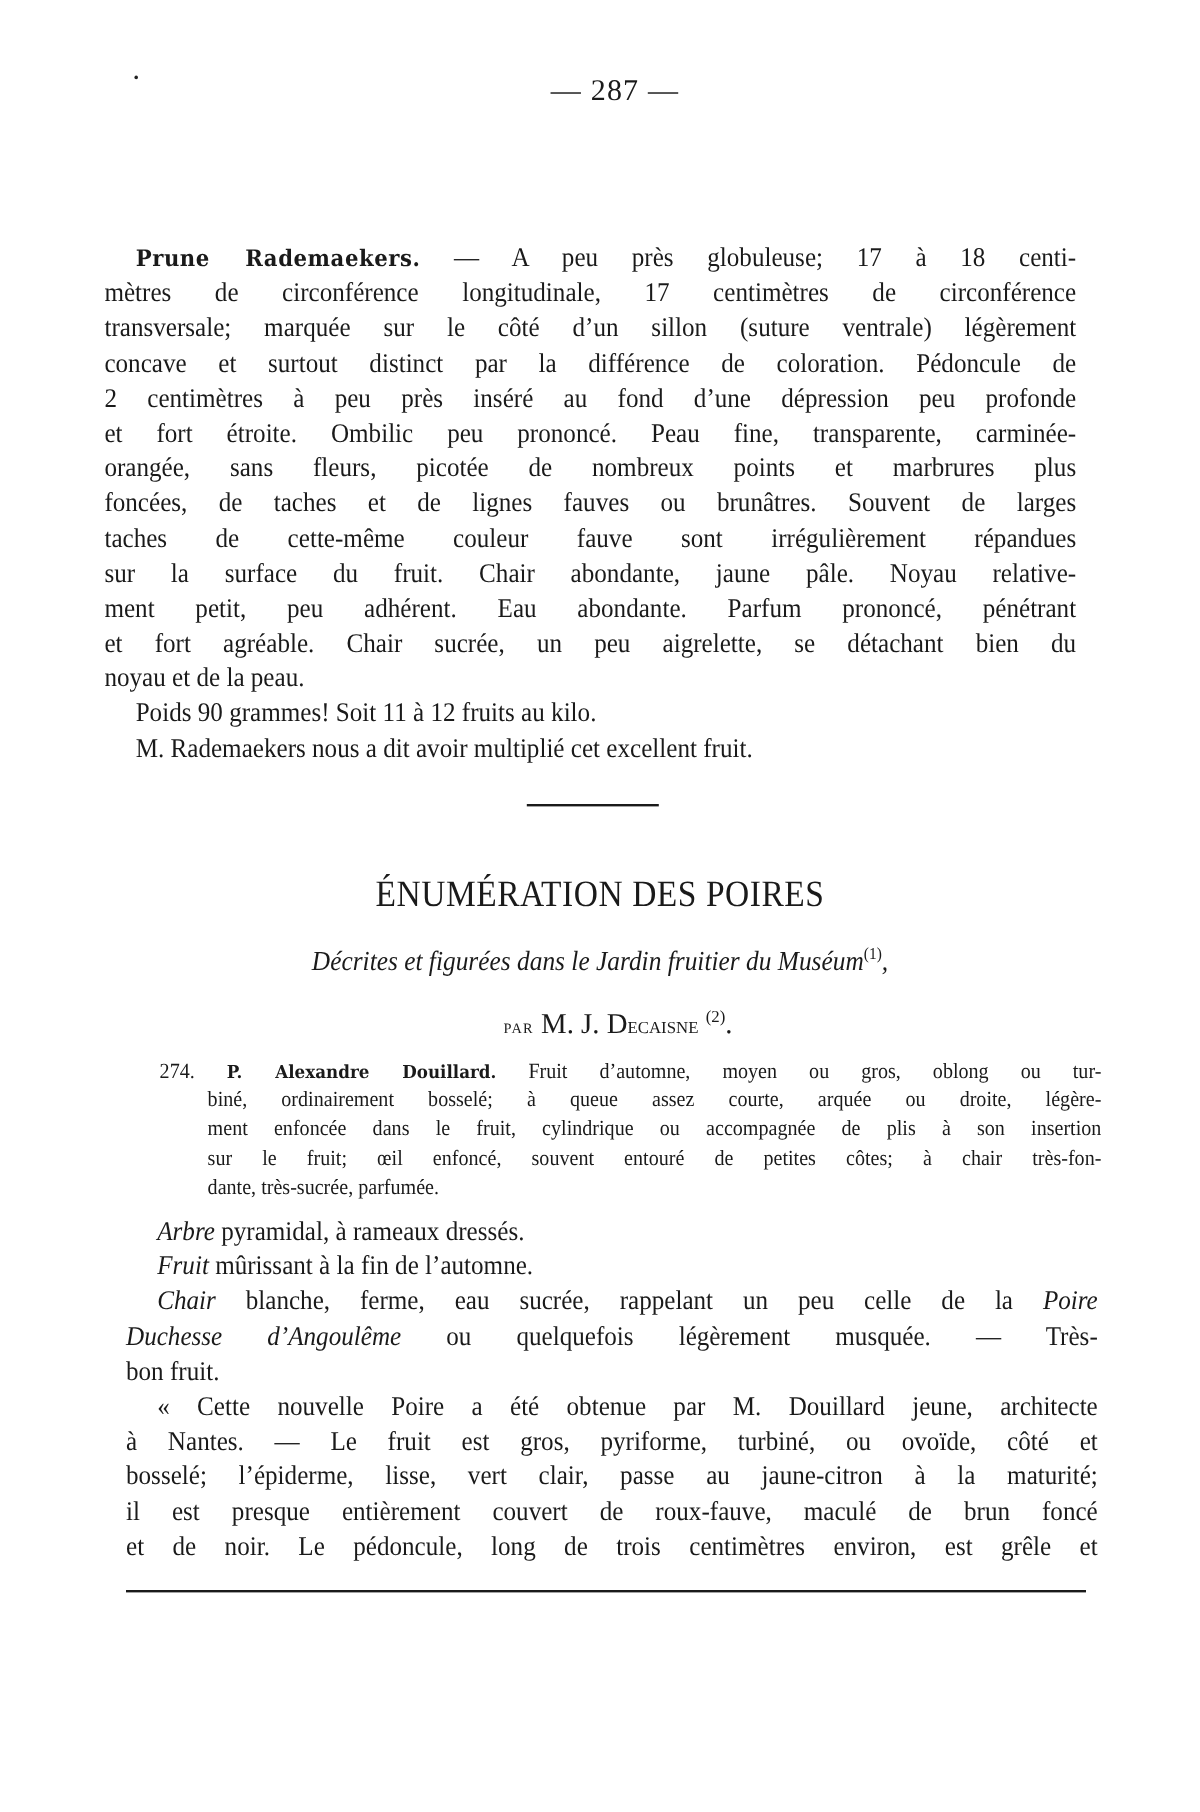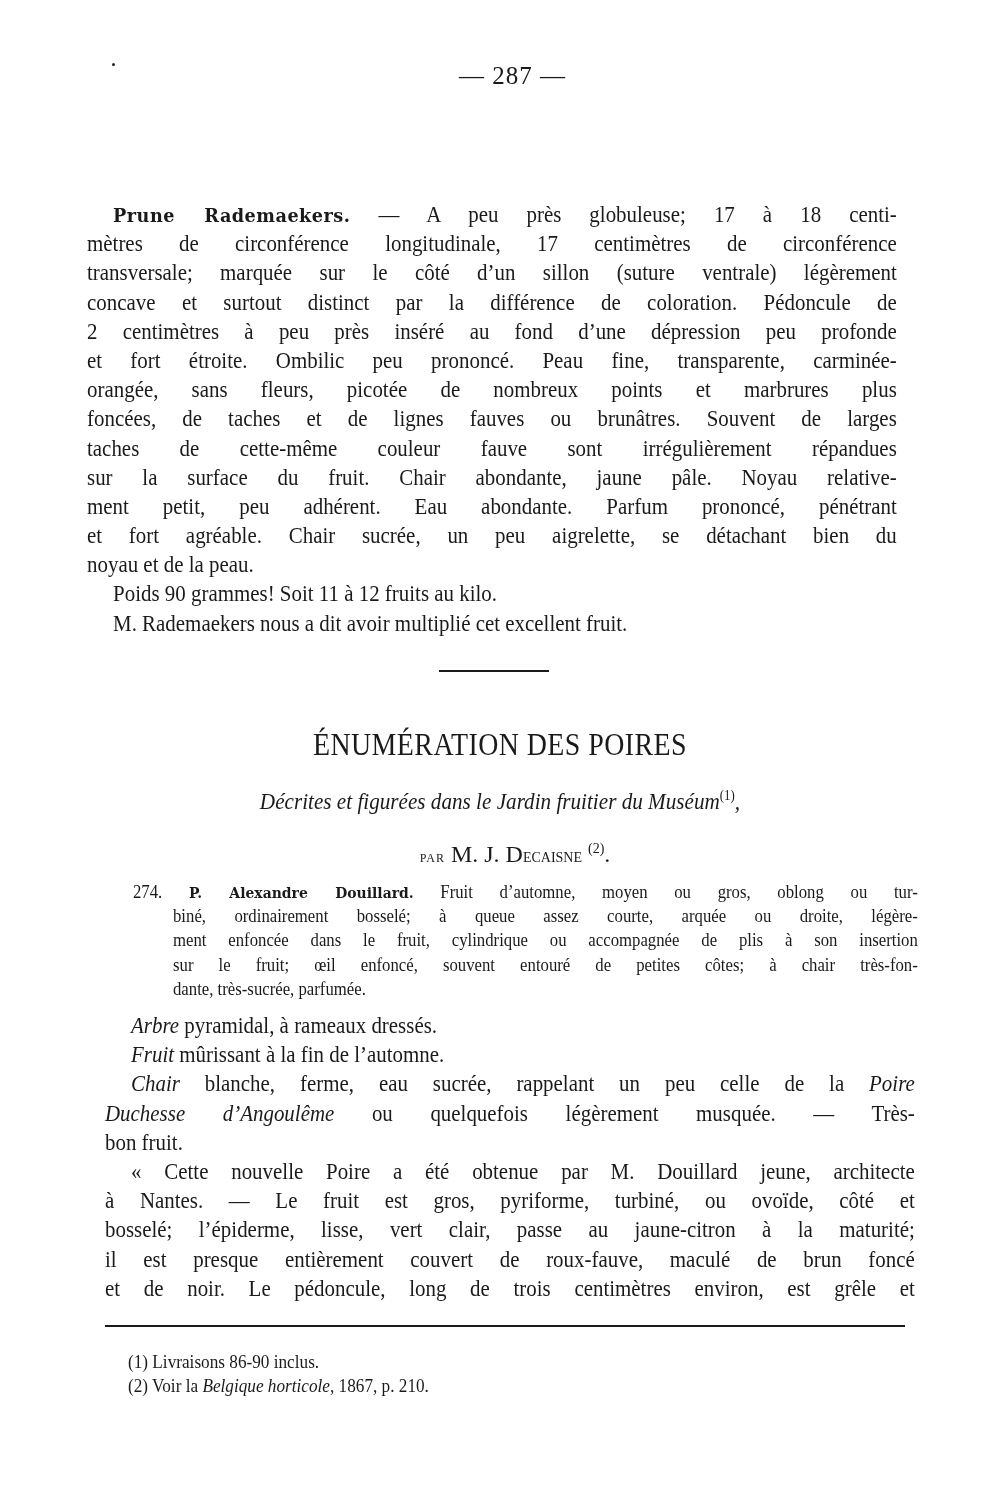--- a/index.html
+++ b/index.html
@@ -122,18 +122,14 @@
   <div class="block" style="top:1157px;left:105px;width:810px;">
     <span class="line"><span class="ind"></span><span>« Cette nouvelle Poire a été obtenue par M. Douillard jeune, architecte</span></span>
     <span class="line">à Nantes. — Le fruit est gros, pyriforme, turbiné, ou ovoïde, côté et</span>
     <span class="line">bosselé; l’épiderme, lisse, vert clair, passe au jaune-citron à la maturité;</span>
     <span class="line">il est presque entièrement couvert de roux-fauve, maculé de brun foncé</span>
     <span class="line">et de noir. Le pédoncule, long de trois centimètres environ, est grêle et</span>
   </div>
 
   <div class="sep-foot"></div>
 
-  <div class="footnotes">
-    <span class="fn">(1) Livraisons 86-90 inclus.</span>
-    <span class="fn"><span>(2) Voir la </span><i>Belgique horticole</i><span>, 1867, p. 210.</span></span>
-  </div>
 
 </div>
 
 </body></html>

